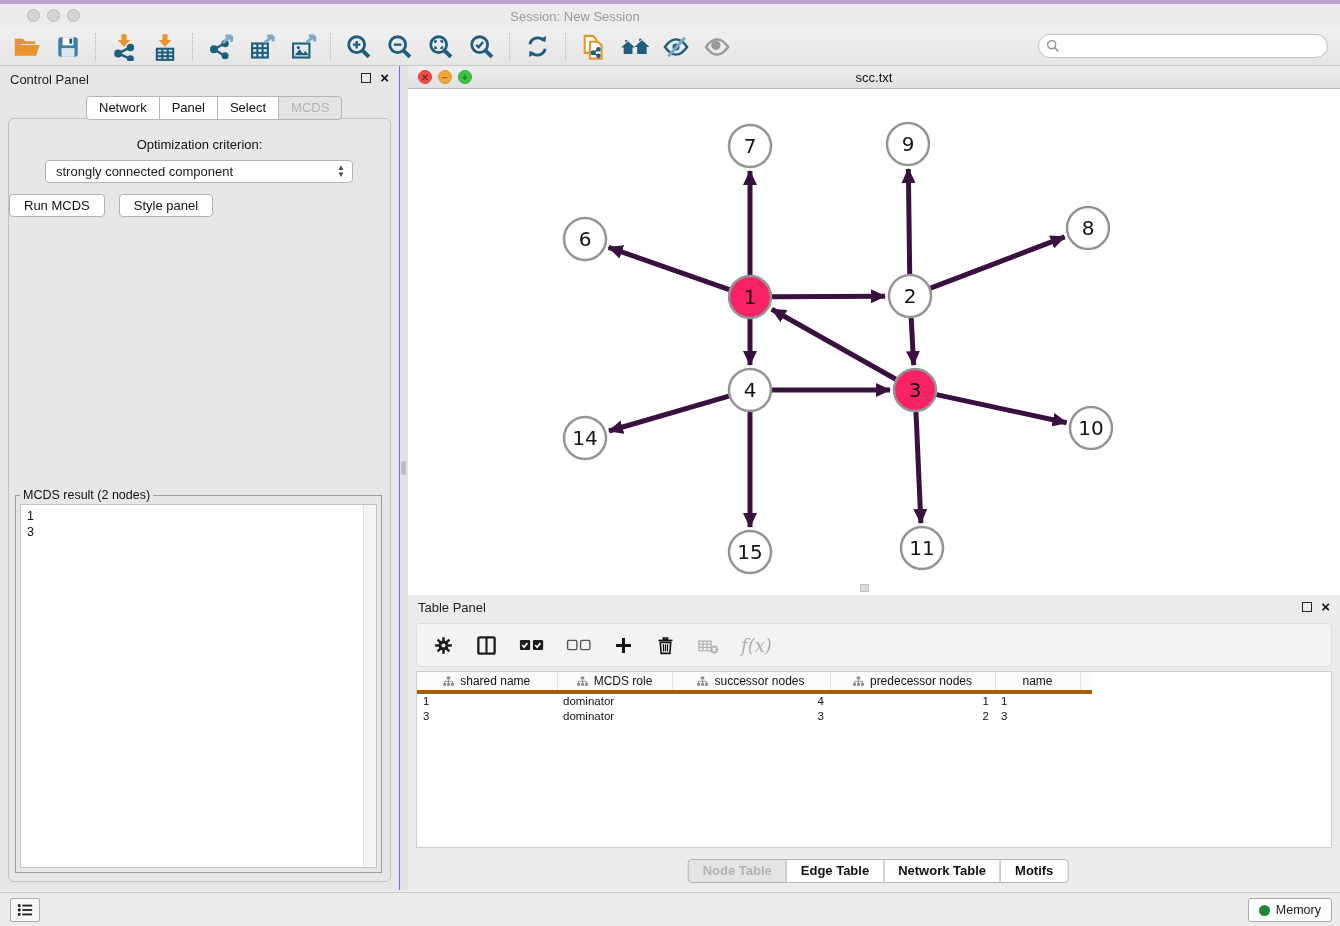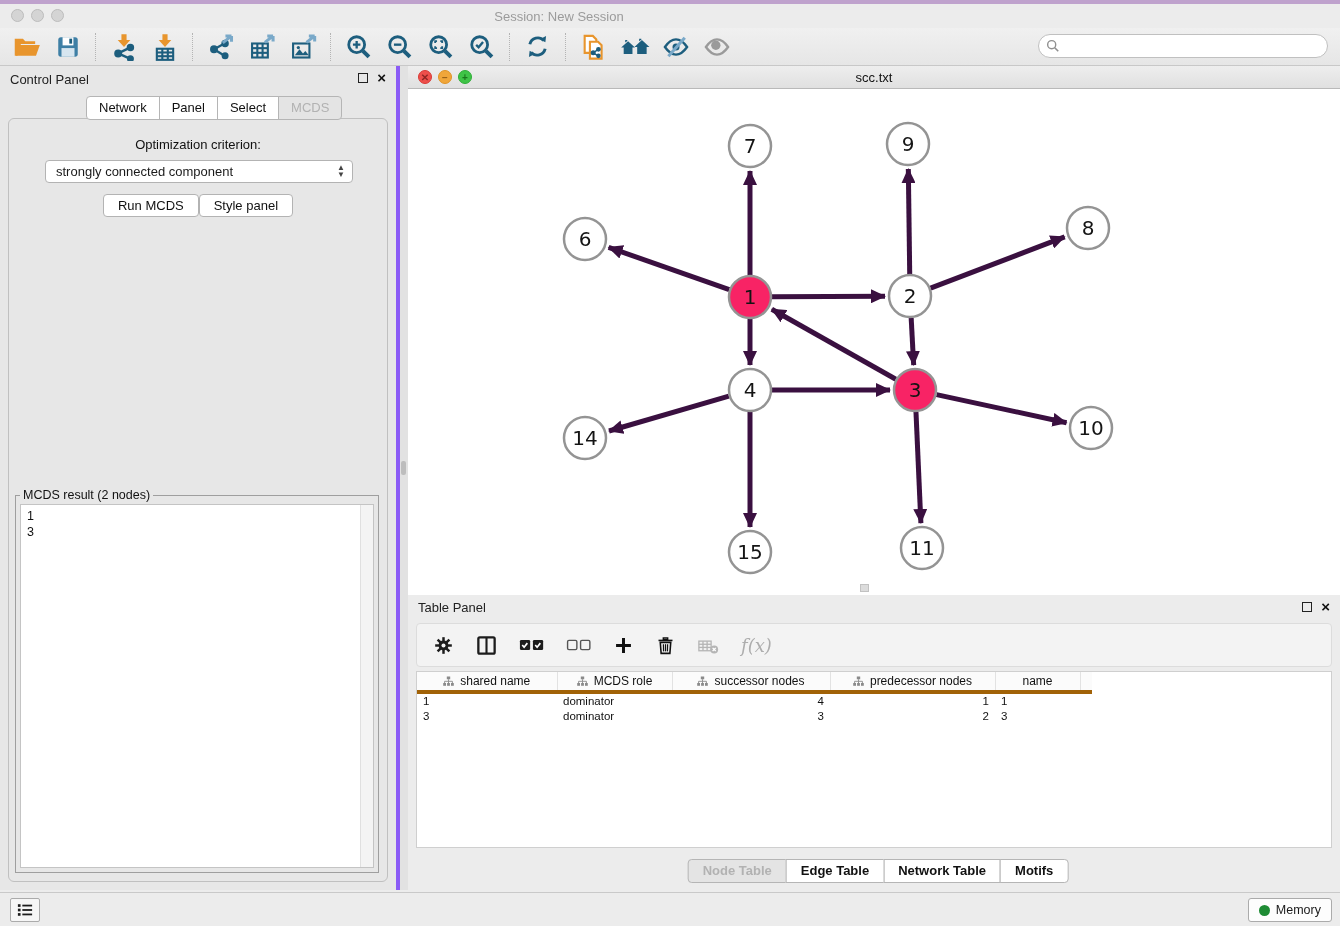--- a/index.html
+++ b/index.html
@@ -1,51 +1,51 @@
 <!DOCTYPE html>
 <html><head>
 <meta charset="utf-8">
 <style>
   * { margin:0; padding:0; box-sizing:border-box; }
   html,body { width:1340px; height:926px; overflow:hidden; }
   body { font-family:"Liberation Sans", sans-serif; background:#ececec; position:relative; font-size:13px; color:#1a1a1a; }
 
   
   .accent { position:absolute; left:0; top:0; width:1340px; height:4px; background:#bfa2cd; }
-  .titlebar { position:absolute; left:0; top:4px; width:1111px; height:24px; background:#ececec; display:flex; align-items:center;padding-left:7px; }
+  .titlebar { position:absolute; left:16px; top:4px; width:1111px; height:24px; background:#ececec; display:flex; align-items:center;padding-left:7px; }
   .traffic { position:absolute; left:11px; top:5px; display:flex; gap:7px; }
   .tl { width:13px; height:13px; border-radius:50%; background:#d4d4d4; border:1px solid #bcbcbc; }
   .win-title { width:100%; text-align:center; color:#9b9b9b; font-size:13px; }
 
   .toolbar { position:absolute; left:0; top:28px; width:1340px; height:38px; background:linear-gradient(#f0f0f0,#e6e6e6); border-bottom:1px solid #c8c8c8; display:flex; align-items:center; padding-left:6px; }
   .tb-btn { width:41px; height:34px; display:flex; align-items:center; justify-content:center; cursor:pointer; }
   .tb-sep { width:1px; height:28px; border-left:1px dotted #b4b4b4; margin:0 7px; }
   .searchbox { position:absolute; right:12px; top:6px; width:290px; height:24px; background:#fff; border:1px solid #c0c0c0; border-radius:12px; display:flex; align-items:center; padding-left:7px; }
   .searchbox input { border:none; outline:none; flex:1; height:20px; font-size:12px; background:transparent; margin-left:4px; font-family:"Liberation Sans",sans-serif; }
 
   
-  .control-panel { position:absolute; left:0; top:66px; width:400px; height:824px; background:#e7e7e7; border-right:4px solid #8b5cf6; }
+  .control-panel { position:absolute; left:0; top:66px; width:400px; height:824px; background:#e7e7e7; border-right:1px solid #8b5cf6; }
   .panel-header { position:relative; height:26px; display:flex; align-items:center; padding:0 10px; }
   .panel-title { font-size:13px; color:#222; }
   .panel-hdr-icons { position:absolute; right:10px; top:6px; display:flex; gap:9px; align-items:center; }
   .float-box { width:10px; height:10px; border:1.6px solid #222; display:inline-block; }
   .close-x { font-weight:bold; font-size:15px; line-height:11px; color:#111; cursor:pointer; }
 
   .seg-tabs { position:absolute; display:flex; z-index:3;padding-left:8px; }
   .cp-tabs { left:78px; top:30px; }
   .seg { background:#fff; border:1px solid #b5b5b5; margin-left:-1px; padding:3px 12px 4px; font-size:13px; color:#111; white-space:nowrap; cursor:pointer; }
   .seg:first-child { border-radius:4px 0 0 4px; margin-left:0; }
   .seg:last-child { border-radius:0 4px 4px 0; }
   .seg.active { background:#e4e4e4; color:#b2b2b2; }
 
   .groupbox { position:absolute; left:8px; top:52px; right:8px; bottom:8px; border:1px solid #c0c0c0; border-radius:6px; background:#e7e7e7; }
   .opt-label { position:absolute; top:18px; width:100%; text-align:center; font-size:13px; color:#111; }
   .combo { position:absolute; left:36px; top:41px; width:308px; height:23px; background:#fff; border:1px solid #b3b3b3; border-radius:4px; display:flex; align-items:center; padding:0 22px 0 10px; font-size:13px; cursor:pointer; }
   .combo .stepper { position:absolute; right:7px; top:3px; display:flex; flex-direction:column; line-height:7px; font-size:8px; color:#444; }
-  .btn-row { position:absolute; top:75px; left:0; width:100%; display:flex; justify-content:center; }
+  .btn-row { position:absolute; top:75px; left:0; width:100%; display:flex; gap:14px; }
   .push-btn { background:#fff; border:1px solid #b3b3b3; border-radius:4px; height:23px; padding:0 14px; font-size:13px; color:#111; display:flex; align-items:center; cursor:pointer; font-family:"Liberation Sans",sans-serif; }
 
   .result-fieldset { position:absolute; left:6px; right:8px; top:376px; bottom:8px; border:1px solid #9f9f9f; background:#e7e7e7; }
   .result-legend { position:absolute; top:-8px; left:4px; background:#e7e7e7; padding:0 3px; font-size:12.5px; color:#111; }
   .result-area { position:absolute; left:4px; right:4px; top:8px; bottom:4px; background:#fff; border:1px solid #c4c4c4; overflow:hidden; }
   .result-text { padding:3px 6px; font-size:12.5px; line-height:16px; white-space:pre-line; color:#111; }
   .result-scroll { position:absolute; right:0; top:0; bottom:0; width:13px; background:#f4f4f4; border-left:1px solid #e0e0e0; }
 
   .splitter { position:absolute; left:400px; top:66px; width:8px; height:824px; background:#e2e2e2; }
   .splitter .grip { position:absolute; left:1px; top:395px; width:5px; height:14px; background:#bdbdbd; border-radius:2px; }

